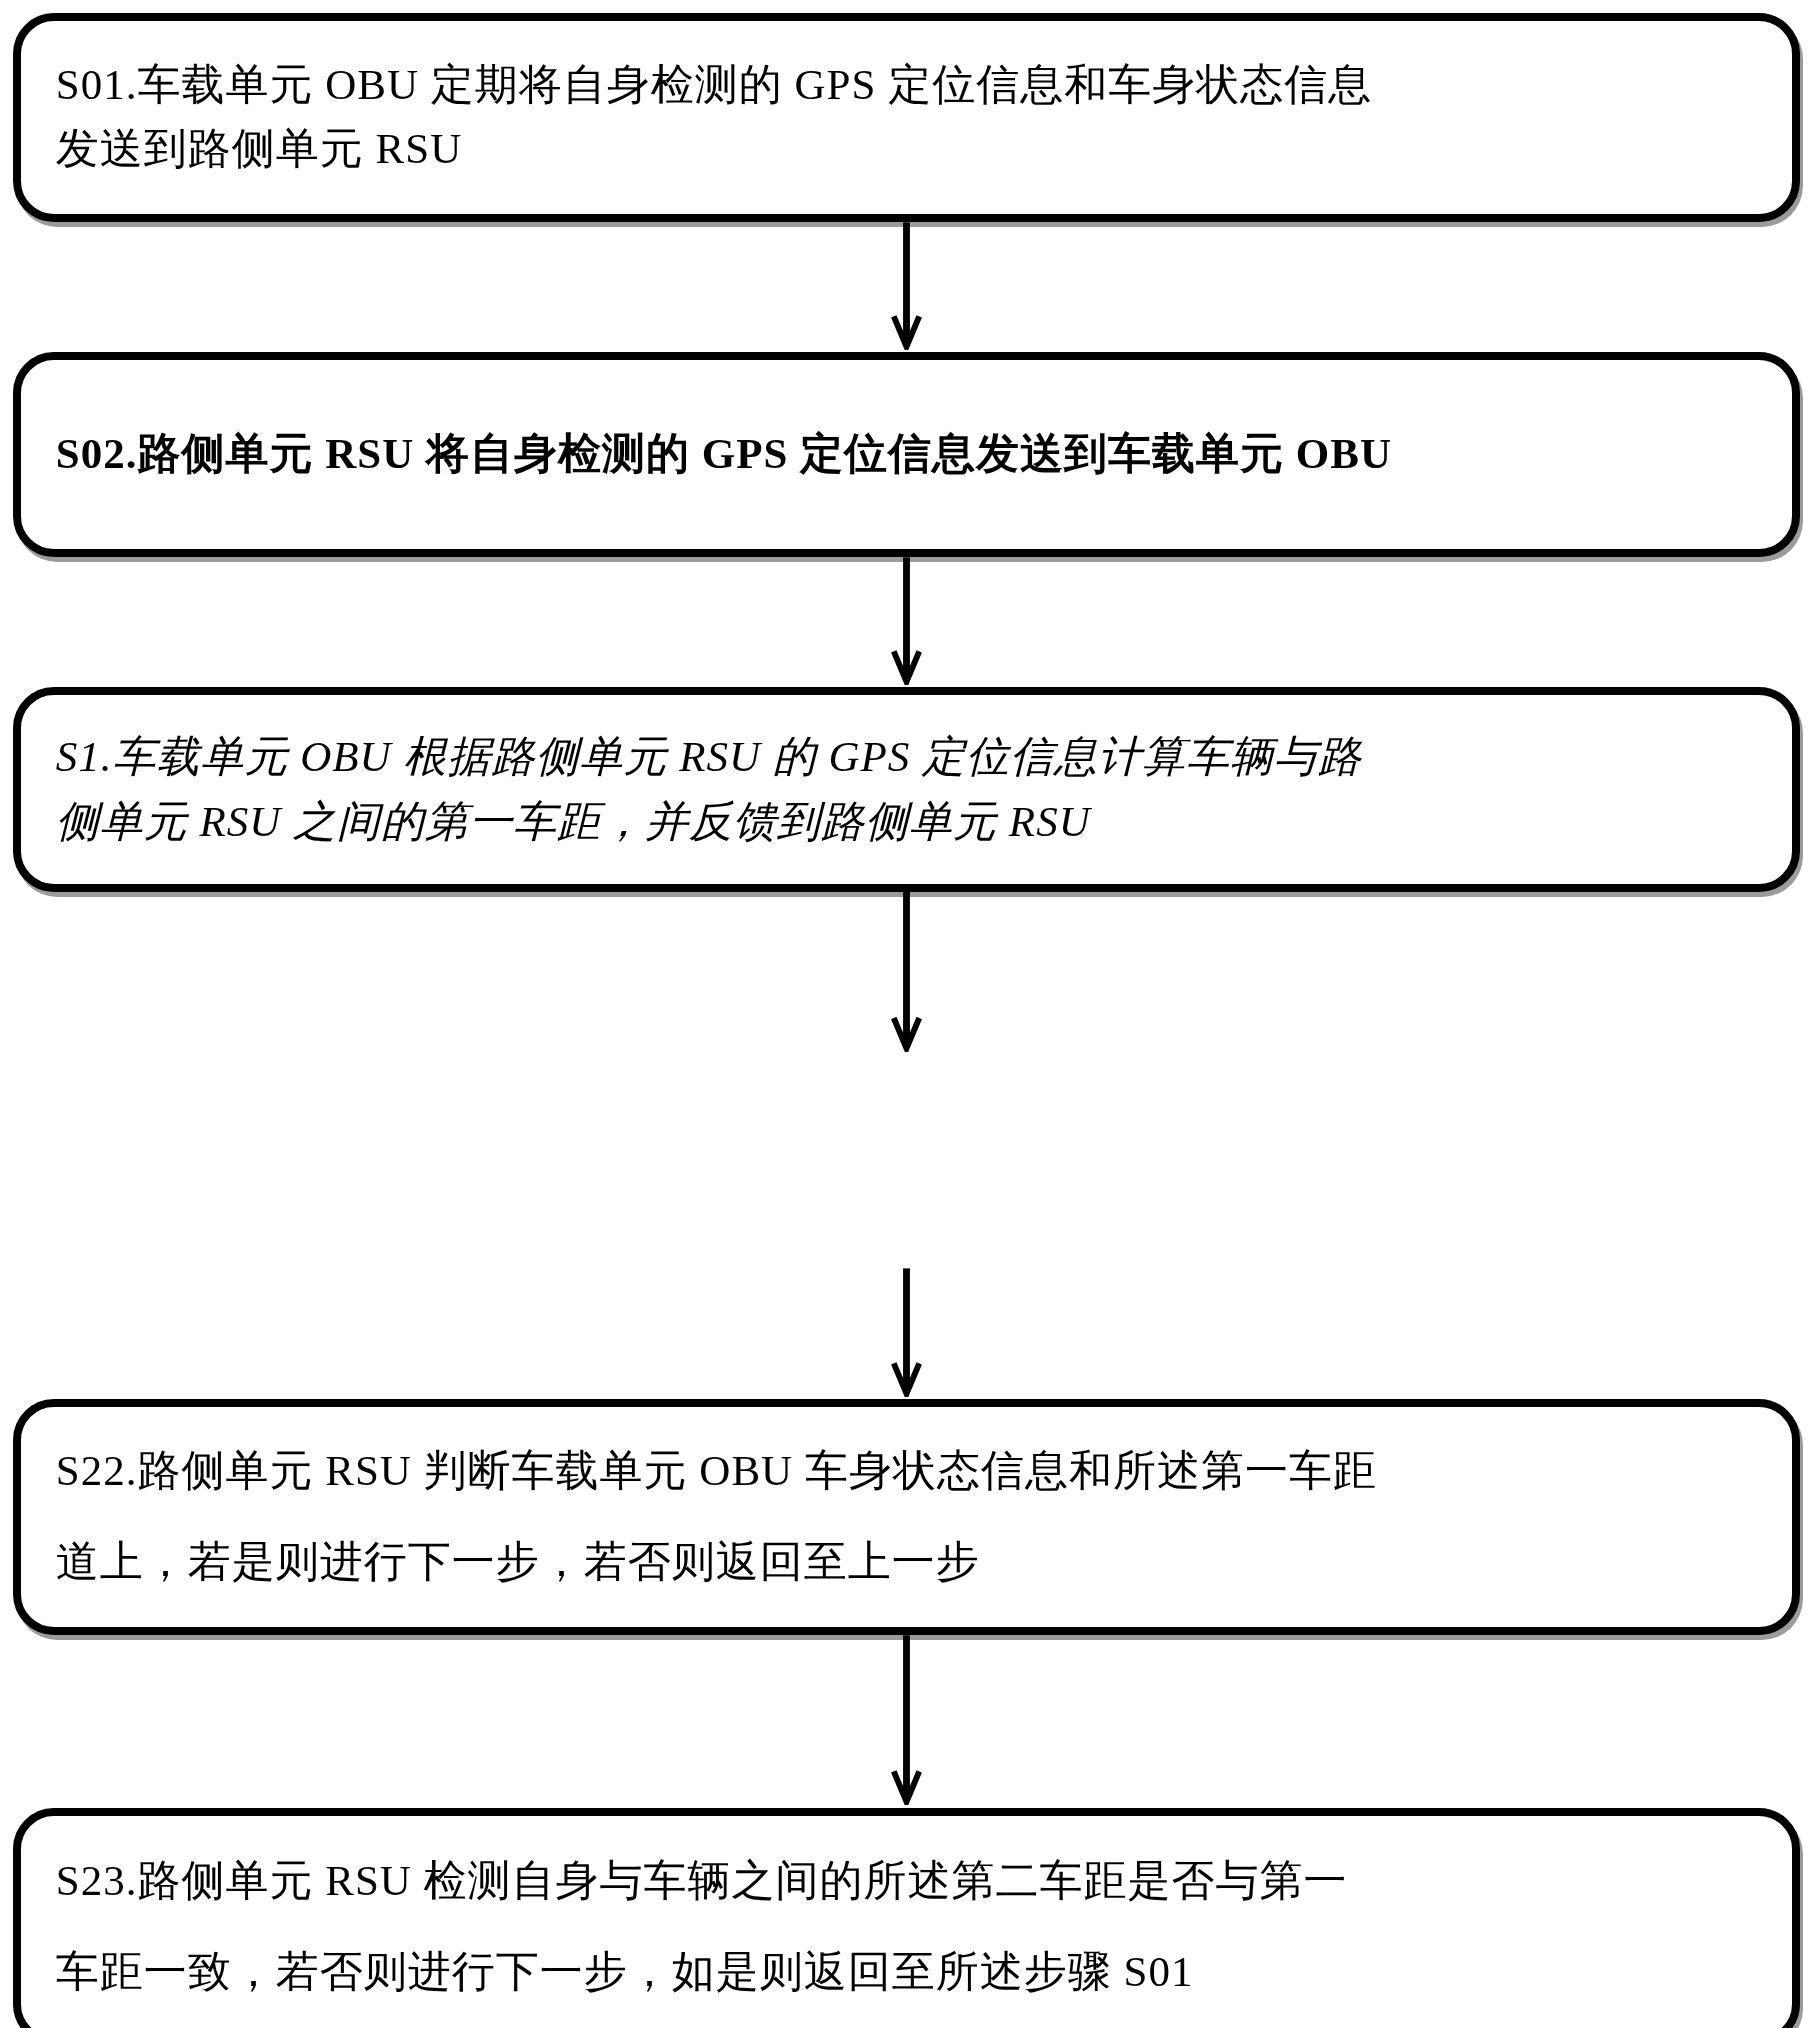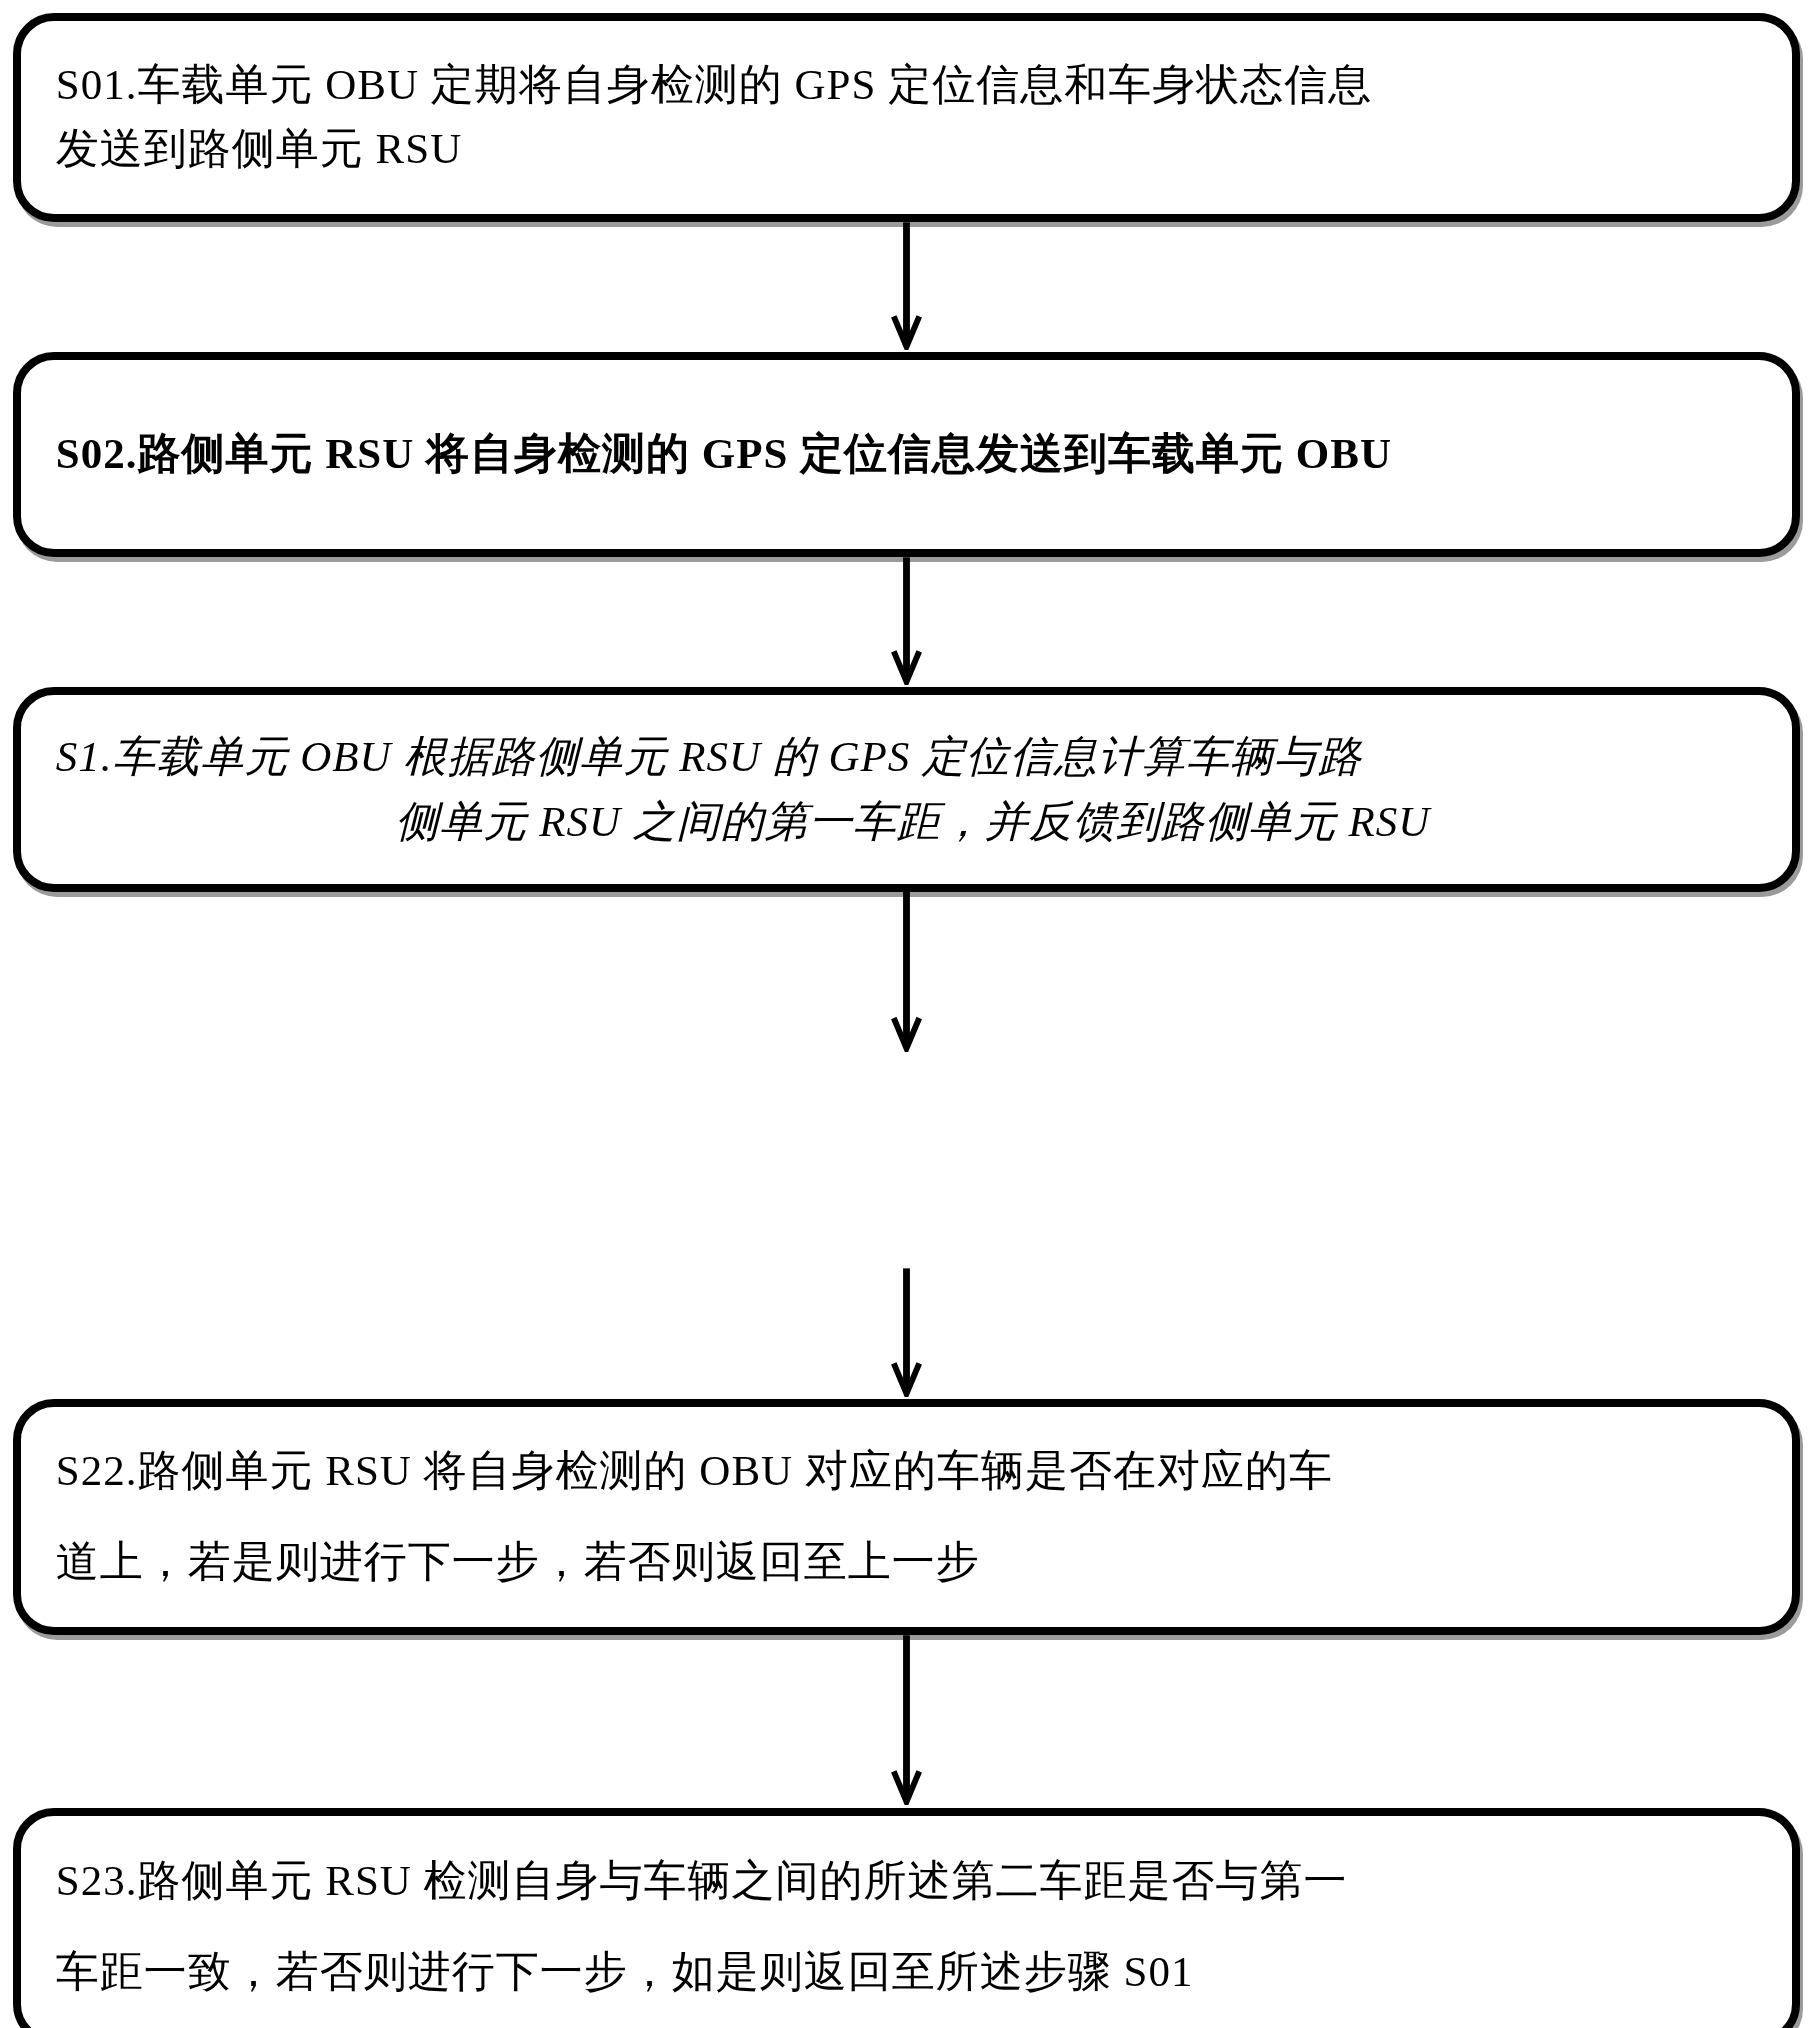--- a/index.html
+++ b/index.html
@@ -35,21 +35,21 @@
   }
   .box.spread {
     justify-content: space-evenly;
   }
   .line {
     line-height: 1.5;
     white-space: nowrap;
     text-align: left;
   }
   .line.center {
-    text-align: center;
+    text-align: left;
   }
   .arrow {
     position: absolute;
     left: 883px;
     display: block;
   }
 </style>
 </head>
 <body>
 
@@ -84,21 +84,21 @@
     <polyline points="11,129 24,160 37,129" fill="none" stroke="#000000" stroke-width="6"></polyline>
   </svg>
 
 
   <svg class="arrow" style="top:1268px;" width="47" height="129" viewBox="0 0 48 131">
     <line x1="24" y1="0" x2="24" y2="125" stroke="#000000" stroke-width="7"></line>
     <polyline points="11,97 24,128 37,97" fill="none" stroke="#000000" stroke-width="6"></polyline>
   </svg>
 
   <div class="box spread" style="top:1399px;height:236px;">
-    <div class="line">S22.路侧单元 RSU 将自身检测的 OBU 对应的车辆是否在对应的车</div>
+    <div class="line">S22.路侧单元 RSU 判断车载单元 OBU 车身状态信息和所述第一车距</div>
     <div class="line">道上，若是则进行下一步，若否则返回至上一步</div>
   </div>
 
   <svg class="arrow" style="top:1635px;" width="47" height="170" viewBox="0 0 48 173">
     <line x1="24" y1="0" x2="24" y2="167" stroke="#000000" stroke-width="7"></line>
     <polyline points="11,139 24,170 37,139" fill="none" stroke="#000000" stroke-width="6"></polyline>
   </svg>
 
   <div class="box spread" style="top:1808px;height:237px;">
     <div class="line">S23.路侧单元 RSU 检测自身与车辆之间的所述第二车距是否与第一</div>

